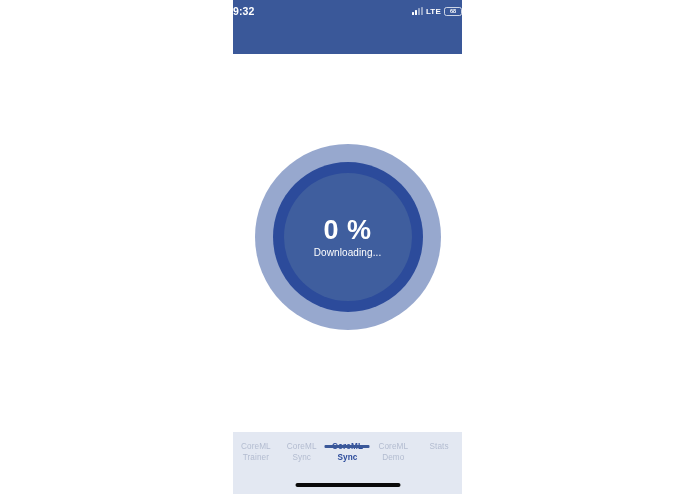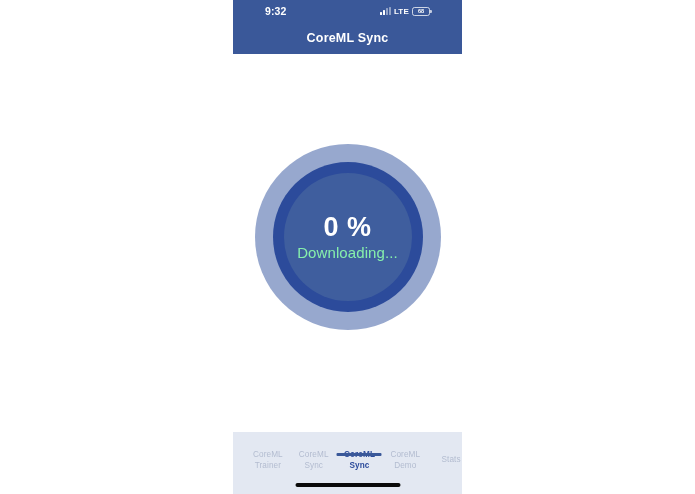--- a/index.html
+++ b/index.html
@@ -38,21 +38,21 @@
 
   .statusbar {
     position: absolute;
     left: 0;
     top: 0;
     width: 100%;
     height: 22px;
     display: flex;
     align-items: center;
     justify-content: space-between;
-    padding: 0 32px;
+    padding: 0 0;
     box-sizing: border-box;
   }
   .status-time {
     color: #ffffff;
     font-size: 10.5px;
     font-weight: bold;
     letter-spacing: 0.1px;
   }
   .status-right {
     display: flex;
@@ -185,44 +185,44 @@
     justify-content: center;
   }
   .percent-text {
     color: #ffffff;
     font-size: 27px;
     font-weight: bold;
     line-height: 1.05;
     letter-spacing: 0.5px;
   }
   .status-text {
-    color: #86efac;
-    font-size: 15px;
+    color: #ffffff;
+    font-size: 10px;
     font-weight: normal;
     margin-top: 2px;
     letter-spacing: 0.1px;
   }
 
   
   .tabbar {
     position: absolute;
     left: 0;
     bottom: 0;
     width: 100%;
     height: 62px;
     background: #e3e8f2;
   }
   .tabs {
     position: absolute;
-    left: 12px;
+    left: 0;
     top: 9px;
     width: 100%;
     height: 38px;
     display: flex;
-    align-items: center;
+    align-items: flex-start;
   }
   .tab {
     flex: 1 1 0;
     text-align: center;
     font-size: 8.2px;
     line-height: 1.35;
     color: #b3bcd0;
     letter-spacing: 0.1px;
     position: relative;
     padding: 0 1px;
@@ -270,21 +270,20 @@
             <i></i>
         </span>
         <span class="lte-label">LTE</span>
         <span class="battery">
           <span class="battery-fill"></span>
           <span class="battery-percent">68</span>
         </span>
       </div>
     </div>
 
-    <div class="header-title">CoreML Sync</div>
   </div>
 
   <div class="body-area">
     <div class="progress-wrap">
       <div class="ring-outer"></div>
       <div class="ring-mid"></div>
       <div class="ring-inner">
         <div class="percent-text">0 %</div>
         <div class="status-text">Downloading...</div>
       </div>

